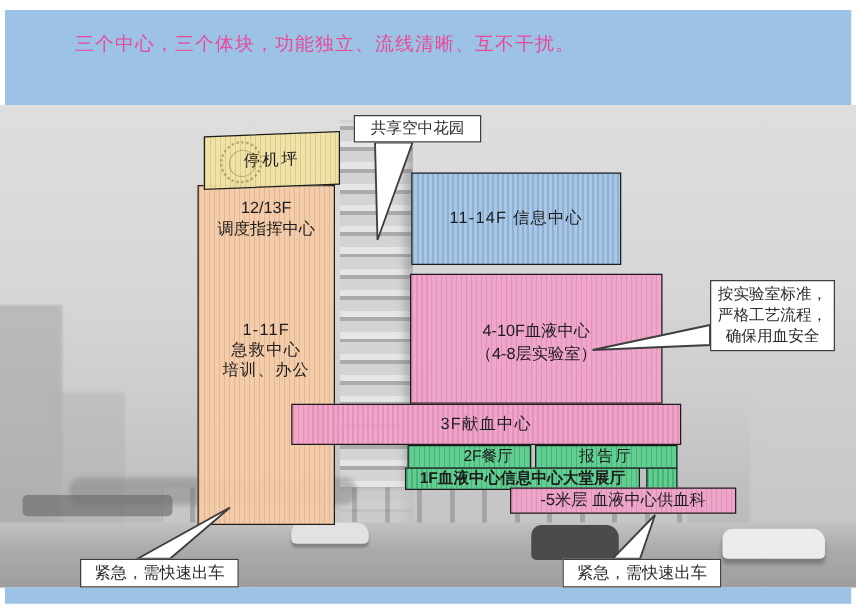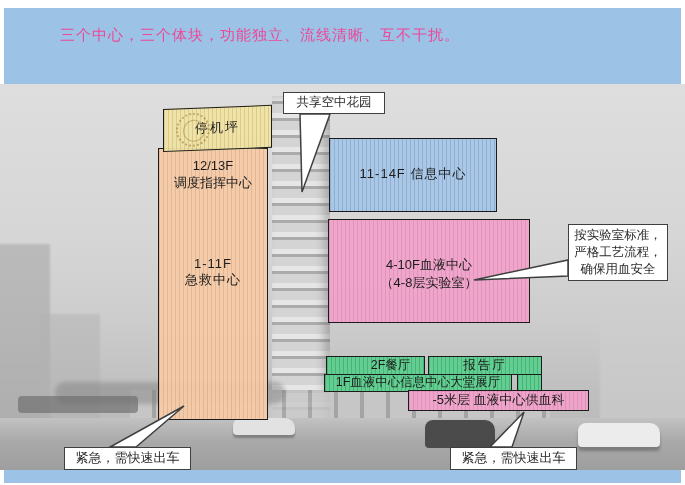--- a/index.html
+++ b/index.html
@@ -57,21 +57,21 @@
   .emergency { position:absolute; left:0; top:107px; width:100%; line-height:16px; letter-spacing:1px; }
   .basement-label { position:absolute; right:5px; bottom:9px; font-size:13px; }
 
   .info-block { left:329px; top:138px; width:168px; height:74px; z-index:2; font-size:13px; line-height:70px; letter-spacing:1px; }
   .blood-block { left:328px; top:219px; width:202px; height:104px; z-index:2; font-size:13px; }
   .blood-block .lines { margin-top:36px; line-height:18px; }
 
   .donation-strip { left:233px; top:323px; width:312px; height:33px; z-index:4; font-size:13px; line-height:30px; letter-spacing:1px; }
   .restaurant-box { left:326px; top:356px; width:99px; height:19px; z-index:5; font-size:12.5px; line-height:16px;padding-left:30px; }
   .hall-box { left:428px; top:356px; width:114px; height:19px; z-index:5; font-size:12.5px; line-height:16px; letter-spacing:2px; }
-  .lobby-strip { left:324px; top:374px; width:188px; height:18px; z-index:5; font-size:12.5px; line-height:15px; }
+  .lobby-strip { left:324px; top:374px; width:188px; height:18px; z-index:5; font-size:12.5px; line-height:15px;font-weight:bold; }
   .lobby-annex { left:517px; top:374px; width:25px; height:18px; z-index:5; }
   .supply-strip { left:408px; top:390px; width:181px; height:21px; z-index:5; font-size:13px; line-height:18px; }
 
   
   .callout { position:absolute; background:#ffffff; border:1.5px solid #3f3f3f; color:#2b2b2b;
              text-align:center; z-index:9; }
   .garden-callout { left:283px; top:92px; width:102px; height:22px; font-size:12.5px; line-height:19px; }
   .lab-callout { left:568px; top:224px; width:100px; height:57px; font-size:12.5px; line-height:17px; padding-top:2px; }
   .urgent-left { left:64px; top:447px; width:127px; height:23px; font-size:13px; line-height:20px; }
   .urgent-right { left:450px; top:447px; width:127px; height:23px; font-size:13px; line-height:20px; }
@@ -101,39 +101,43 @@
   </div>
 
   <div class="block blk-tan tan-tower">
     <div class="dispatch">
       <div>12/13F</div>
       <div>调度指挥中心</div>
     </div>
     <div class="emergency">
       <div>1-11F</div>
       <div>急救中心</div>
+      <div>培训、办公</div>
     </div>
   </div>
 
   <div class="block blk-yellow helipad">
     <span class="heli-circle"></span>
     <span>停机坪</span>
   </div>
 
   <div class="block blk-blue info-block">
     <span>11-14F 信息中心</span>
   </div>
 
   <div class="block blk-pink blood-block">
     <div class="lines">
       <div>4-10F血液中心</div>
       <div>（4-8层实验室）</div>
     </div>
   </div>
 
+  <div class="block blk-pink donation-strip">
+    <span>3F献血中心</span>
+  </div>
 
   <div class="block blk-green restaurant-box">
     <span>2F餐厅</span>
   </div>
 
   <div class="block blk-green hall-box">
     <span>报告厅</span>
   </div>
 
   <div class="block blk-green lobby-strip">

